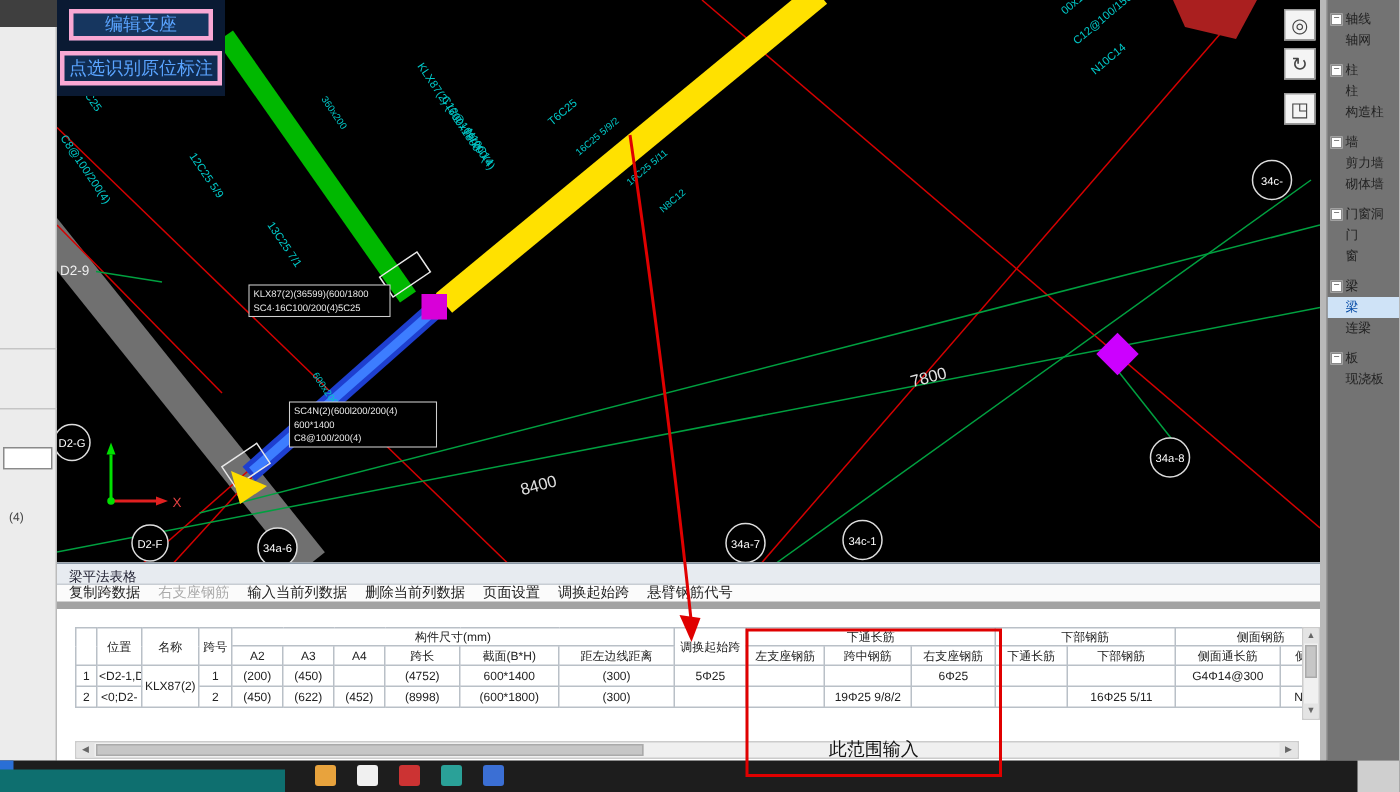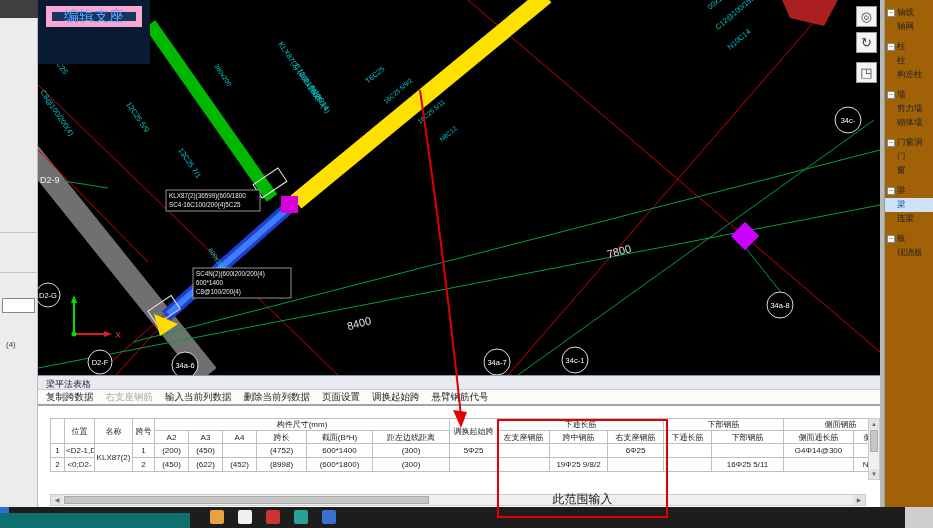--- a/index.html
+++ b/index.html
@@ -18,43 +18,43 @@
   #viewport { position:absolute; left:38px; top:0; width:842px; height:375px; background:#000; overflow:hidden; }
   #cad-svg { position:absolute; left:0; top:0; }
   .cyan { fill:#00c8c8; font-size:7.5px; }
   .cyan-sm { fill:#00c8c8; font-size:6.5px; }
   .boxtxt { fill:#e8e8e8; font-size:6.3px; }
   .dim { fill:#e0e0e0; font-size:11px; }
   .bubble-t { fill:#fff; font-size:7.5px; text-anchor:middle; }
   .gridlabel { fill:#eee; font-size:9px; }
 
   #tool-dock { position:absolute; left:0; top:0; width:112px; height:64px; background:#0a1a33; }
-  .cad-btn { position:absolute; background:#102c52; border:6px solid #f9a8d4; color:#5aa4ff; font-size:15px;
+  .cad-btn { position:absolute; background:#102c52; border:3px solid #f9a8d4; color:#5aa4ff; font-size:12px;
              display:flex; align-items:center; justify-content:center; cursor:pointer;font-family:Liberation Serif, serif; }
   #btn-edit-support { left:8px; top:6px; width:96px; height:21px; background:#16365f; }
   #btn-pick-identify { left:2px; top:34px; width:108px; height:23px; }
 
   .nav-btn { position:absolute; left:818px; width:21px; height:21px; background:#f4f4f4; border:1px solid #9a9a9a;
              color:#444; font-size:13px; line-height:19px; text-align:center; cursor:pointer; }
 
   
   #divider-col { position:absolute; left:880px; top:0; width:4px; height:507px; background:#b8b8b8; }
-  #sidebar { position:absolute; left:884px; top:0; width:49px; height:507px; background:#a16207; border-left:1px solid #999; overflow:hidden; }
+  #sidebar { position:absolute; left:884px; top:0; width:49px; height:507px; background:#737373; border-left:1px solid #999; overflow:hidden; }
   .tree-row { display:flex; align-items:center; height:14px; padding-left:2px; font-size:8.5px; color:#222; cursor:pointer; white-space:nowrap; }
   .tree-row.cat { margin-top:6px; }
   .tree-row.sub { padding-left:12px; }
   .tree-row.selected { background:#cfe3f7; color:#0a4fa8; }
   .exp { display:inline-block; width:8px; height:8px; border:1px solid #8a8a8a; background:#fff; font-size:7px; line-height:6px;
          text-align:center; color:#555; margin-right:2px; flex:none; }
 
   
   #table-panel { position:absolute; left:38px; top:375px; width:842px; height:152px; background:#fff; border-top:1px solid #8a97a5; overflow:hidden; }
   #panel-title { position:absolute; left:0; top:0; width:842px; height:14px; background:#e7ebf0; border-bottom:1px solid #c8cdd3;
                  font-size:9px; color:#223; padding:2px 0 0 8px; }
-  #panel-toolbar { position:absolute; left:0; top:14px; width:842px; height:16px; background:#fbfbfb; border-bottom:2px solid #a3a3a3;
+  #panel-toolbar { position:absolute; left:0; top:14px; width:842px; height:16px; background:#fbfbfb; border-bottom:5px solid #a3a3a3;
                    padding-left:8px; font-size:9.5px; display:flex; align-items:center; gap:12px; white-space:nowrap; }
   .tb-btn { color:#222; cursor:pointer; }
   .tb-btn.disabled { color:#aaa; cursor:default; }
 
   #beam-table { position:absolute; left:12px; top:42px; border-collapse:collapse; table-layout:fixed; width:847px; background:#fff; }
   #beam-table th, #beam-table td { border:1px solid #b9c0c7; font-weight:normal; font-size:8px; color:#222;
                                    text-align:center; overflow:hidden; white-space:nowrap; padding:0 1px; }
   #beam-table thead tr:nth-child(1) th { height:11px; }
   #beam-table thead tr:nth-child(2) th { height:13px; }
   #beam-table tbody td { height:14px; }
@@ -197,20 +197,21 @@
         <polygon points="33,303 39,303 36,295" fill="#00e000"></polygon>
         <line x1="36" y1="334" x2="66" y2="334" stroke="#e02020" stroke-width="2"></line>
         <polygon points="66,331 66,337 74,334" fill="#e02020"></polygon>
         <circle cx="36" cy="334" r="2.5" fill="#00e000"></circle>
         <text x="77" y="338" fill="#e04040" font-size="9">X</text>
       </g>
     </svg>
 
     <div id="tool-dock">
       <div id="btn-edit-support" class="cad-btn">编辑支座</div>
+      <div id="btn-pick-identify" class="cad-btn">点选识别原位标注</div>
     </div>
 
     <div class="nav-btn" style="top:6px">◎</div>
     <div class="nav-btn" style="top:32px">↻</div>
     <div class="nav-btn" style="top:62px">◳</div>
   </div>
 
   <div id="divider-col"></div>
   <div id="sidebar">
     <div class="tree-row cat">

